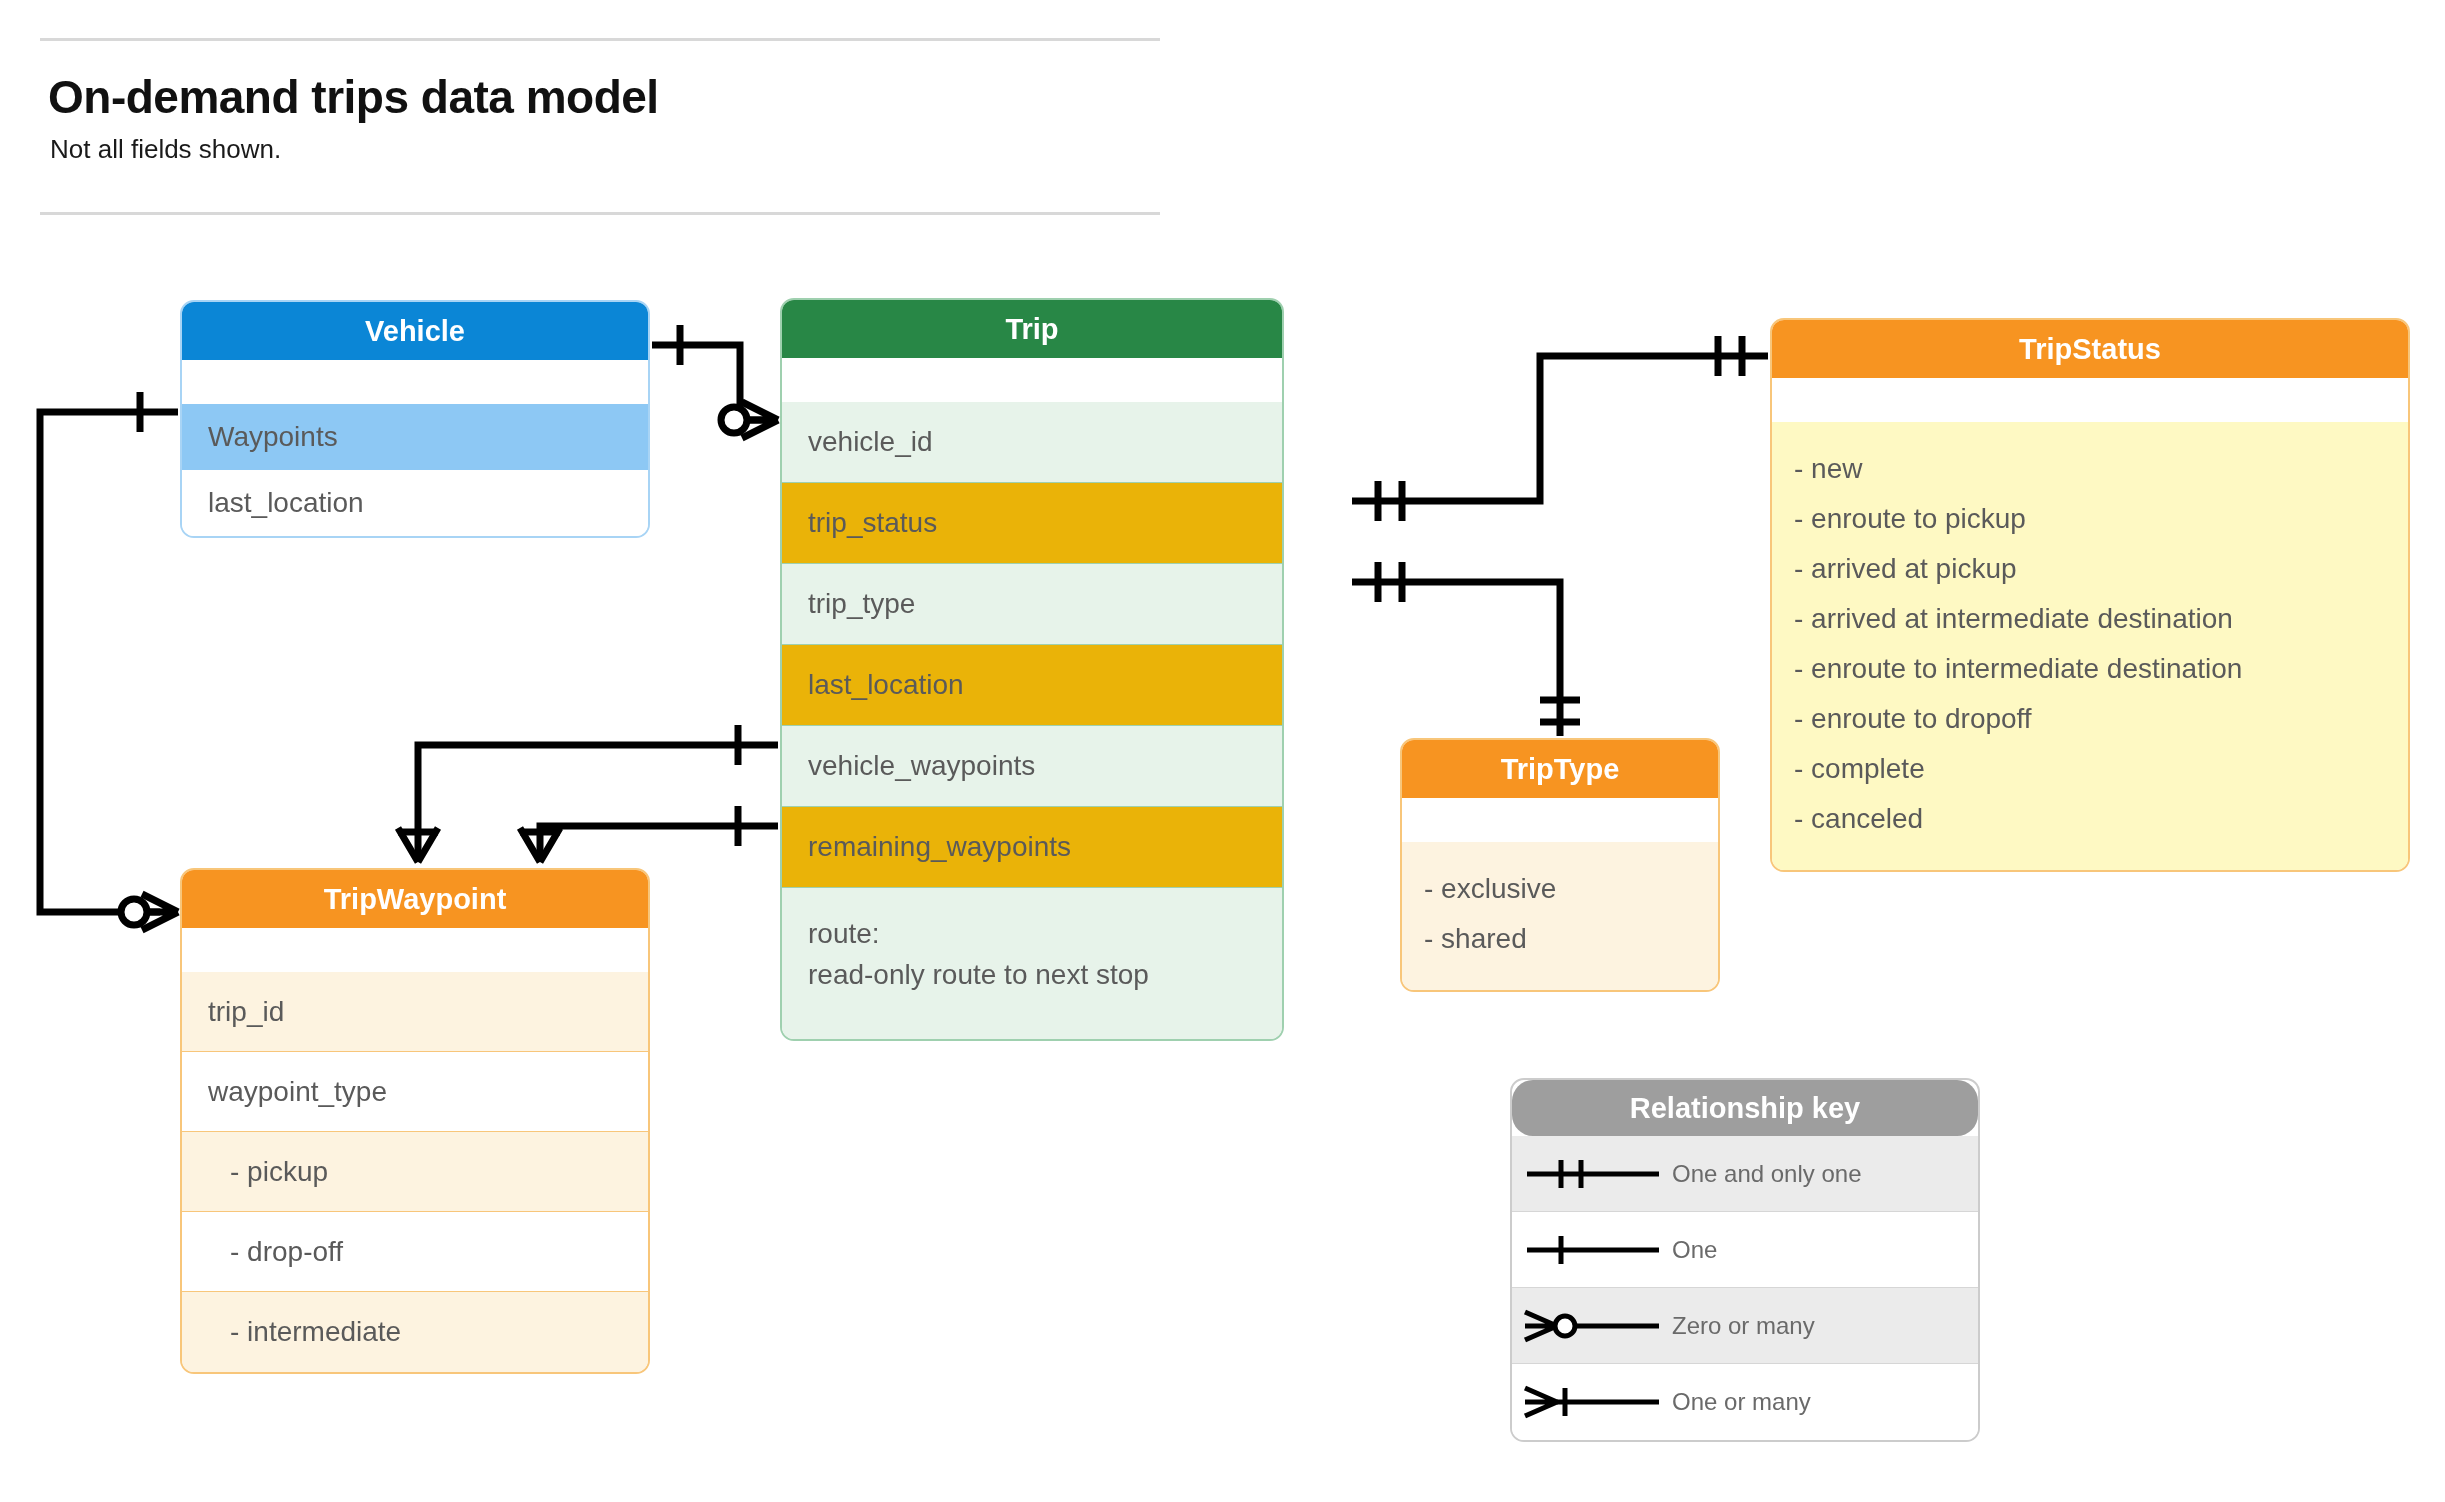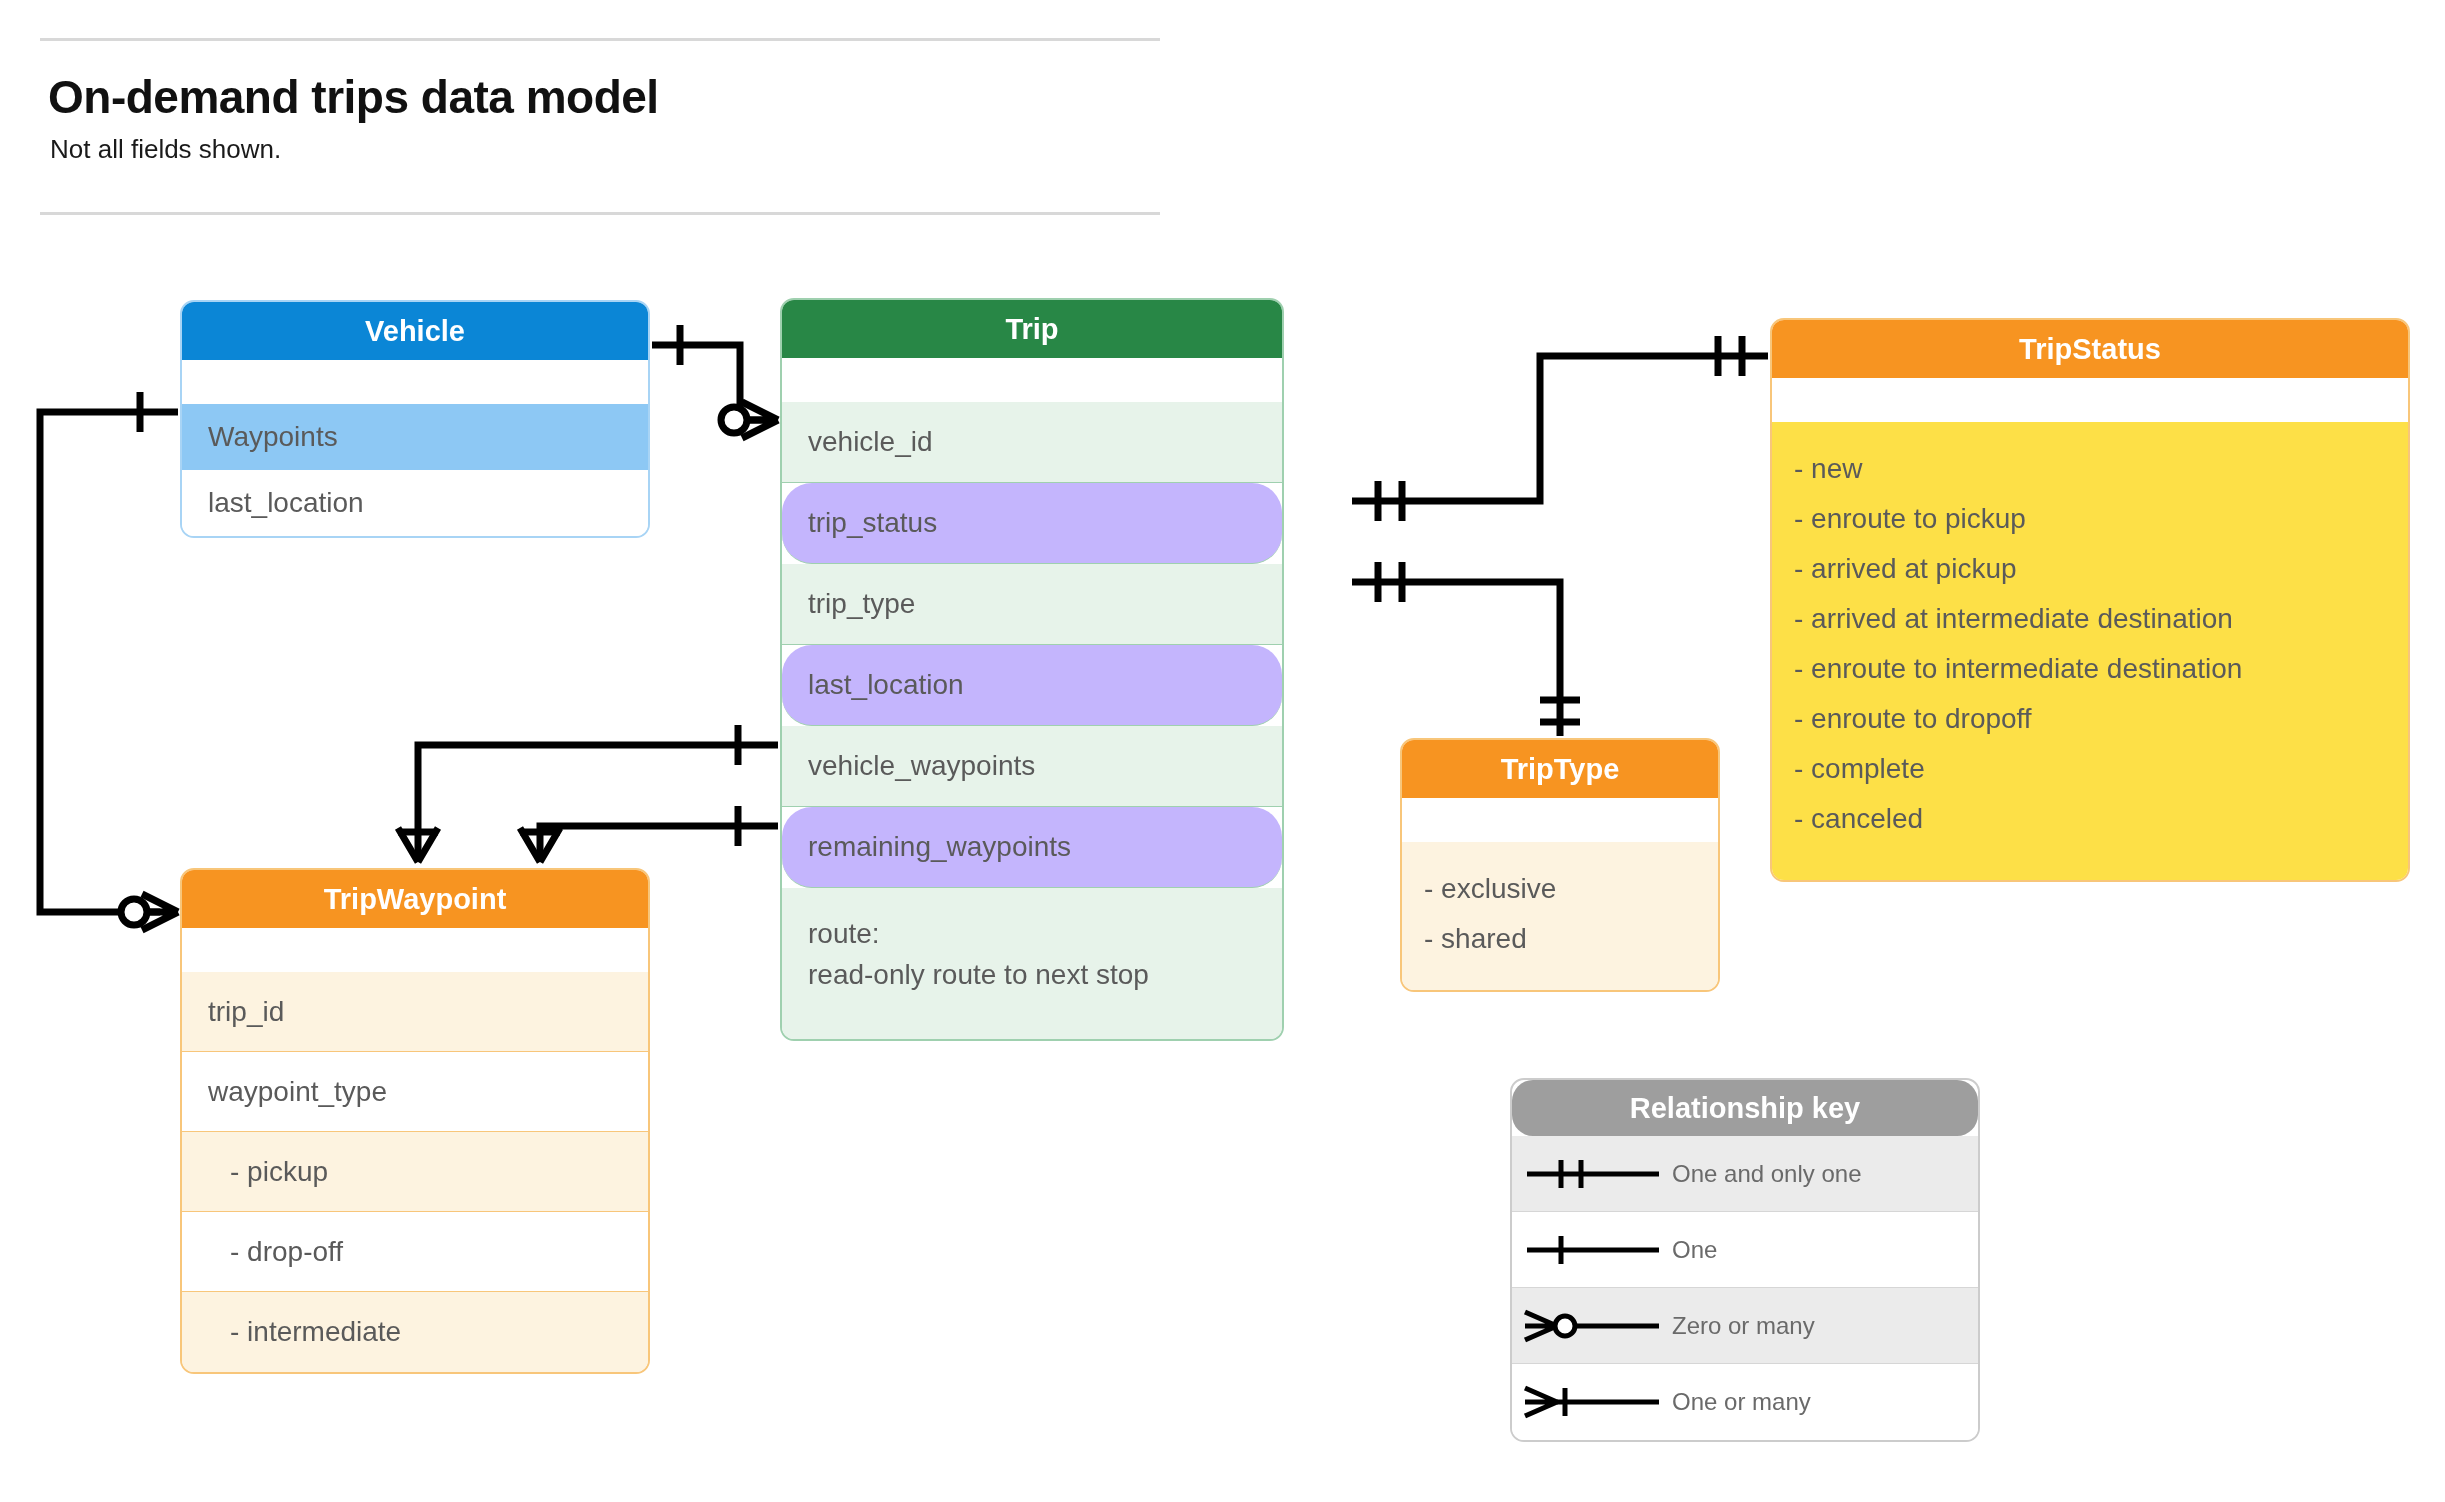--- a/index.html
+++ b/index.html
@@ -50,27 +50,27 @@
   #vehicle .ent-head{height:58px;background:#0b86d6;}
   #vehicle .row-wp{height:66px;background:#8dc8f4;border-bottom:1px solid #8dc8f4;}
   #vehicle .row-ll{height:66px;background:#ffffff;}
 
   
   #trip{left:780px;top:298px;width:504px;border:2px solid #9fd0af;}
   #trip .ent-head{height:58px;background:#288746;}
   #trip .ent-row{height:81px;border-bottom:1px solid #9fd0af;}
   #trip .ent-row:last-child{border-bottom:none;}
   #trip .shade{background:#e7f3ea;}
-  #trip .plain{background:#c4b5fd;border-radius:30px;}
+  #trip .plain{background:#eab308;}
   #trip .ent-row.tall{height:151px;}
 
   
   #tripstatus{left:1770px;top:318px;width:640px;border:2px solid #f8c67a;}
   #tripstatus .ent-head{height:58px;background:#f79421;}
-  #tripstatus .ent-body{background:#fde047;padding:22px 0 36px 0;text-align:right;}
+  #tripstatus .ent-body{background:#fef9c3;padding:22px 0 26px 0;text-align:right;}
   #tripstatus .enum{
     font-size:28px;color:#5a5a5a;padding-left:22px;line-height:1.15;height:50px;
     display:flex;align-items:center;
   }
 
   
   #triptype{left:1400px;top:738px;width:320px;border:2px solid #f8c67a;}
   #triptype .ent-head{height:58px;background:#f79421;}
   #triptype .ent-body{background:#fdf3e0;padding:22px 0 26px 0;}
   #triptype .enum{

